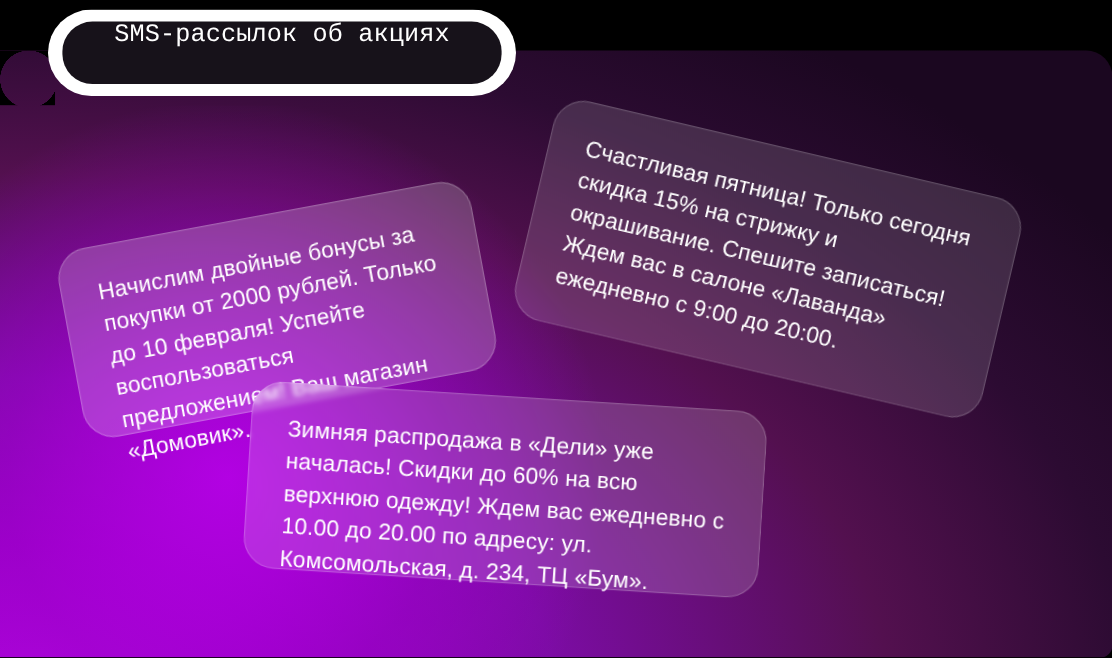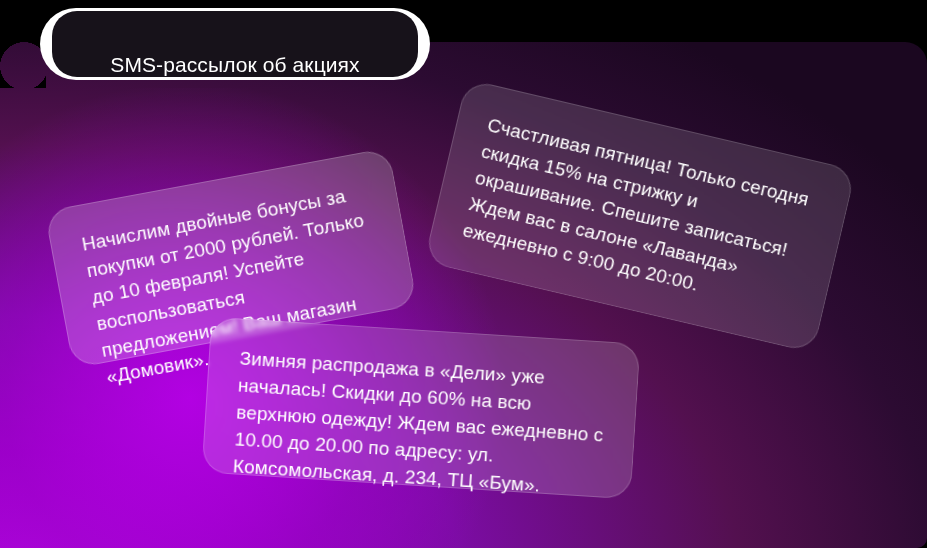--- a/index.html
+++ b/index.html
@@ -48,24 +48,24 @@
   
   .badge{
     position:absolute; left:40px; top:8px;
     width:390px; height:72px;
     background:#ffffff;
     border-radius:36px;
     display:flex;align-items:center;justify-content:center;
     z-index:40;
   }
   .badge-inner{
-    width:366px;height:66px;
+    width:366px;height:52px;
     background:#17121a;
     border-radius:25px;
-    display:flex;align-items:flex-end;justify-content:center;
+    display:flex;align-items:flex-start;justify-content:center;font-family:Liberation Mono, monospace;
   }
   .badge-text{
     color:#ffffff;
     font-size:21px;
     letter-spacing:.1px;
     white-space:nowrap;
   }
 
   
   .card{

